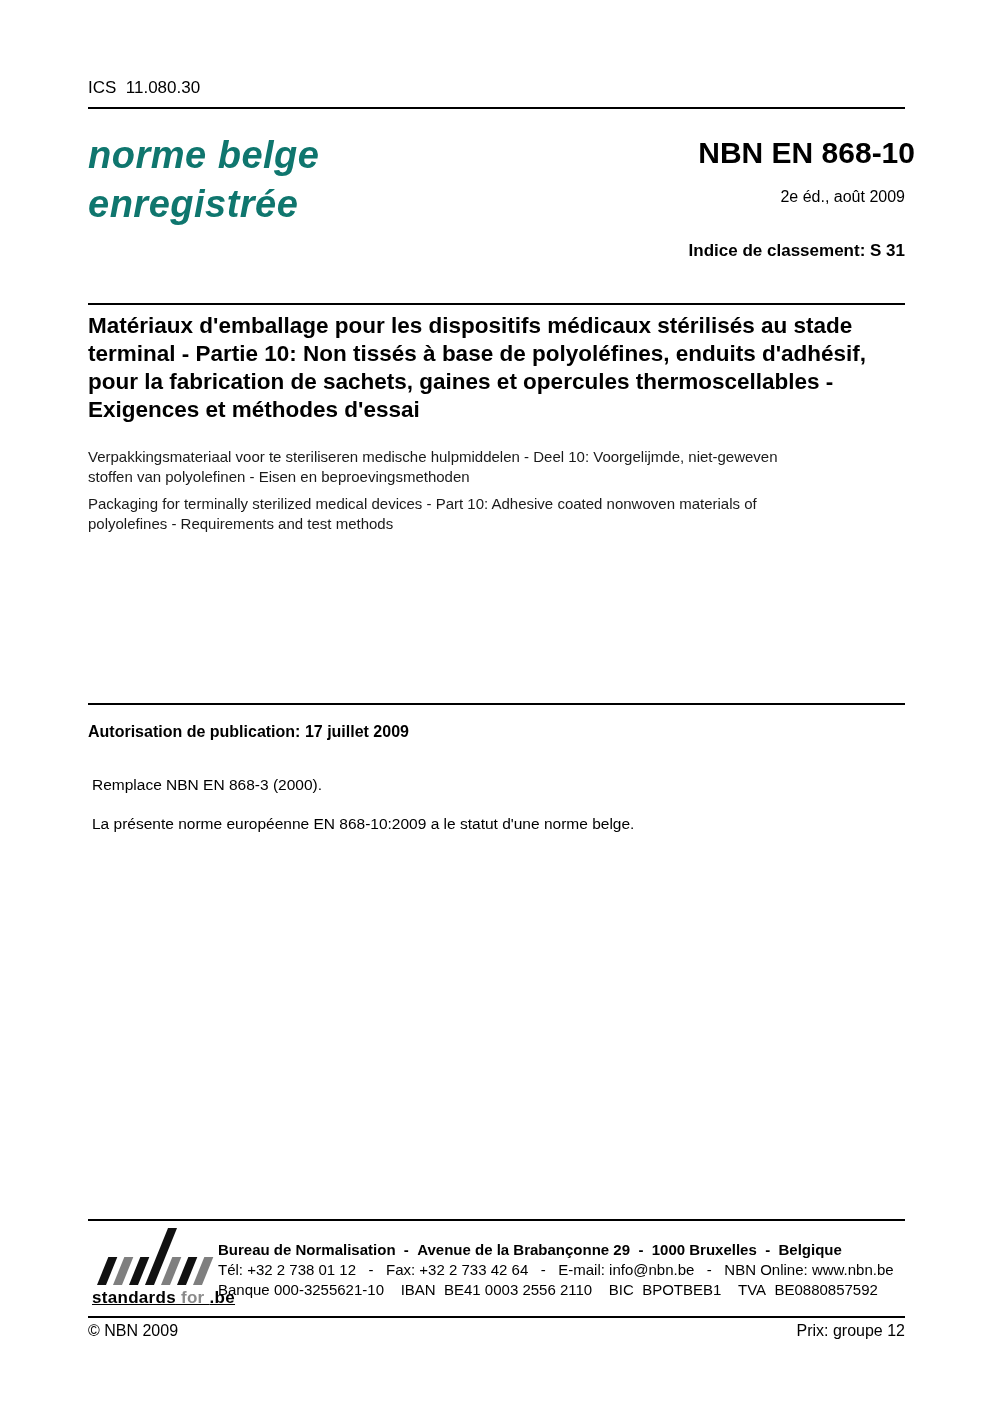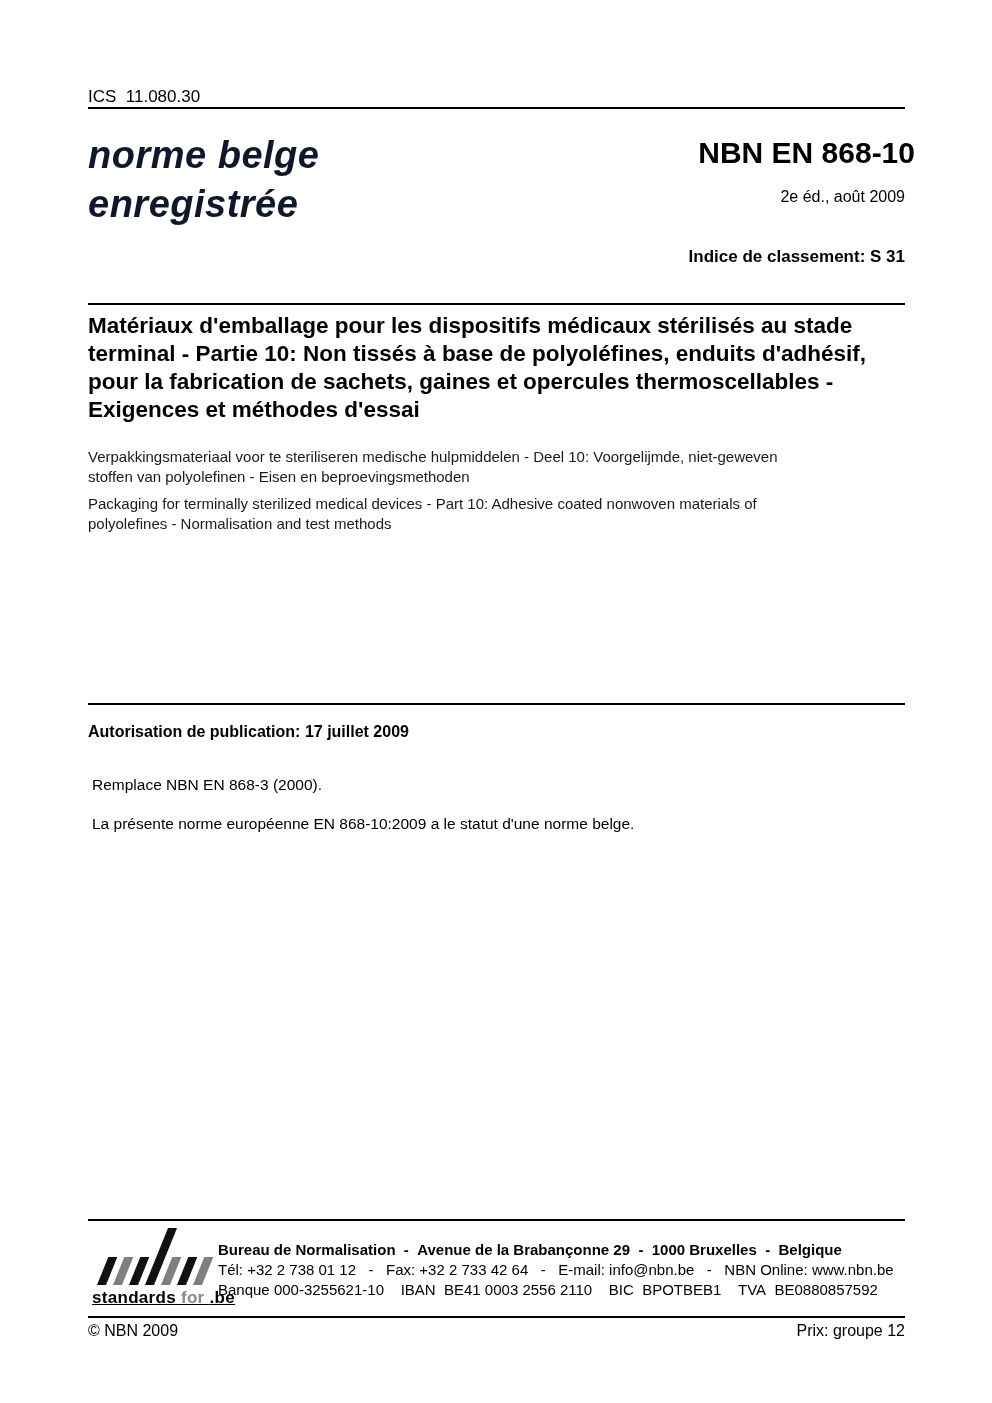--- a/index.html
+++ b/index.html
@@ -9,33 +9,33 @@
     height: 1403px;
     background: #ffffff;
     font-family: "Liberation Sans", "DejaVu Sans", sans-serif;
     color: #000;
     overflow: hidden;
     margin: 0 auto;
   }
   .abs { position: absolute; white-space: nowrap; }
   .rule { position: absolute; left: 88px; width: 817px; height: 2px; background: #000; }
 
-  .ics { left: 88px; top: 78px; font-size: 17px; margin-top: 9px; }
+  .ics { left: 88px; top: 78px; font-size: 17px; }
 
   .doc-type {
     left: 88px; top: 131px;
     font-size: 38px; line-height: 49px;
     font-weight: bold; font-style: italic;
-    color: #0f172a;
+    color: #0f766e;
     letter-spacing: 0.5px;
   }
 
   .std-num  { right: 77px; top: 136px; font-size: 30px; font-weight: bold; text-align: right; }
   .edition  { right: 87px; top: 188px; font-size: 16px; text-align: right; }
-  .classement { right: 87px; top: 247px; font-size: 17px; font-weight: bold; text-align: right; }
+  .classement { right: 87px; top: 241px; font-size: 17px; font-weight: bold; text-align: right; }
 
   .title-fr {
     left: 88px; top: 312px;
     font-size: 22.5px; line-height: 28px; font-weight: bold;
   }
   .subtitle { left: 88px; font-size: 15px; line-height: 20px; color: #1a1a1a; margin-top: 18px; }
   .title-nl { top: 429px; }
   .title-en { top: 476px; }
 
   .auth { left: 88px; top: 723px; font-size: 16px; font-weight: bold; }
@@ -90,21 +90,21 @@
     <div>terminal - Partie 10: Non tissés à base de polyoléfines, enduits d'adhésif,</div>
     <div>pour la fabrication de sachets, gaines et opercules thermoscellables -</div>
     <div>Exigences et méthodes d'essai</div>
   </div>
   <div class="abs subtitle title-nl">
     <div>Verpakkingsmateriaal voor te steriliseren medische hulpmiddelen - Deel 10: Voorgelijmde, niet-geweven</div>
     <div>stoffen van polyolefinen - Eisen en beproevingsmethoden</div>
   </div>
   <div class="abs subtitle title-en">
     <div>Packaging for terminally sterilized medical devices - Part 10: Adhesive coated nonwoven materials of</div>
-    <div>polyolefines - Normalisation and test methods</div>
+    <div>polyolefines - Requirements and test methods</div>
   </div>
 
   <div class="rule" style="top:703px"></div>
   <div class="abs auth">Autorisation de publication: 17 juillet 2009</div>
   <div class="abs para p1">Remplace NBN EN 868-3 (2000).</div>
   <div class="abs para p2">La présente norme européenne EN 868-10:2009 a le statut d'une norme belge.</div>
 
   <div class="rule" style="top:1219px"></div>
 
   <div class="logo-bars">

